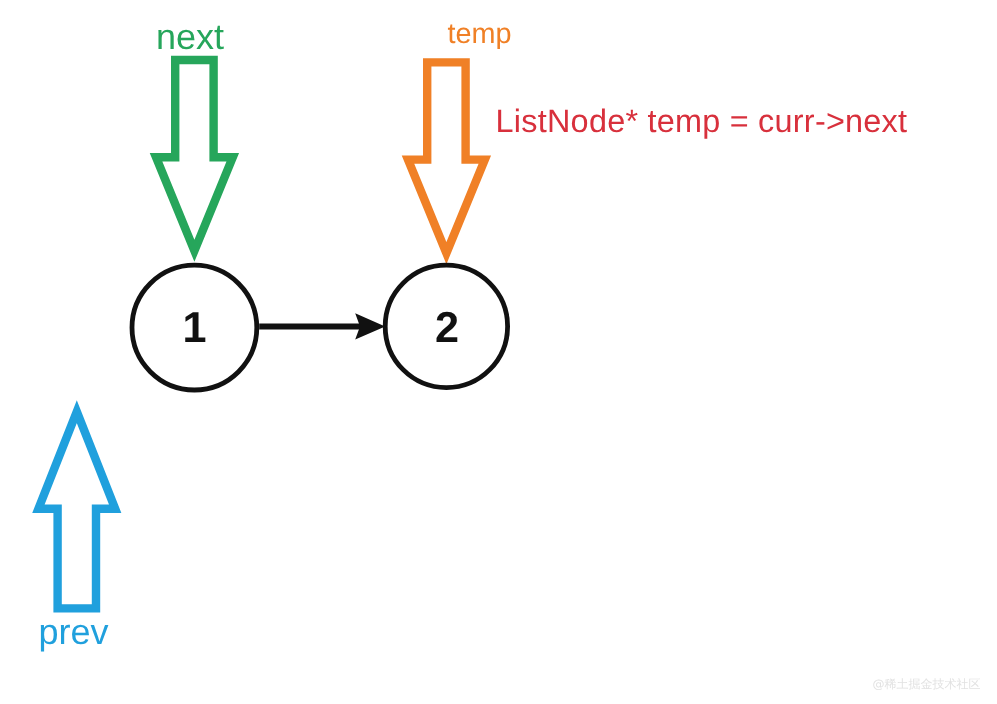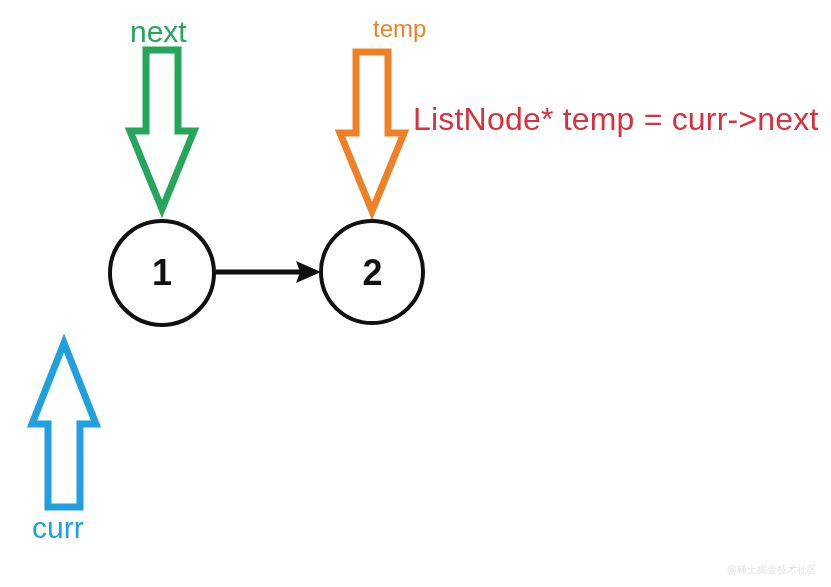--- a/index.html
+++ b/index.html
@@ -41,22 +41,22 @@
     margin-left: 40px;
   }
   #label-prev {
     left: 32px;
     top: 511px;
     font-size: 30px;
     color: #20a0dd;
   }
   #code-text {
     left: 413px;
-    top: 101px;
-    font-size: 32px;
+    top: 86px;
+    font-size: 27px;
     color: #d8303c;
     letter-spacing: 0.2px;
   }
   #node-label-1 {
     left: 107px;
     top: 219px;
     width: 110px;
     height: 108px;
     display: flex;
     align-items: center;
@@ -103,21 +103,21 @@
   <circle cx="372" cy="272" r="51" fill="#ffffff" stroke="#111111" stroke-width="4"></circle>
 
   <line x1="216" y1="272" x2="304" y2="272" stroke="#111111" stroke-width="5"></line>
   <polygon points="321,272 296,261 300,272 296,283" fill="#111111"></polygon>
 </svg>
 
 <div class="lbl" id="label-curr">next</div>
 
 <div class="lbl" id="label-temp">temp</div>
 
-<div class="lbl" id="label-prev">curr</div>
+<div class="lbl" id="label-prev">prev</div>
 
 <div class="lbl" id="code-text">ListNode* temp = curr-&gt;next</div>
 
 <div class="lbl" id="node-label-1">1</div>
 
 <div class="lbl" id="node-label-2">2</div>
 
 <div id="watermark">@稀土掘金技术社区</div>
 
 </body></html>

